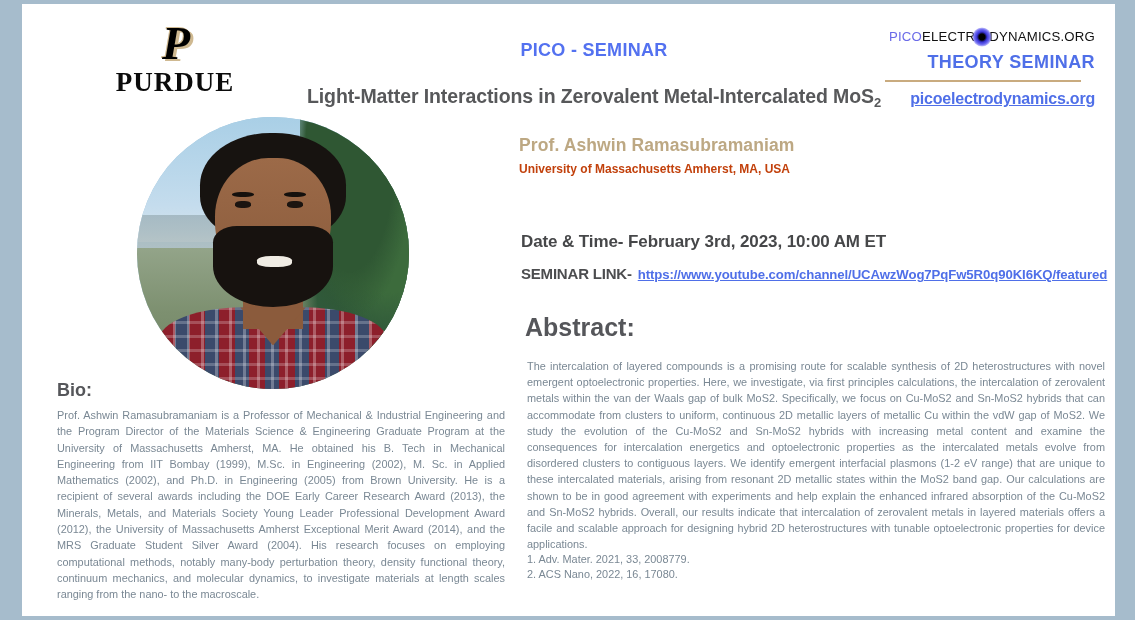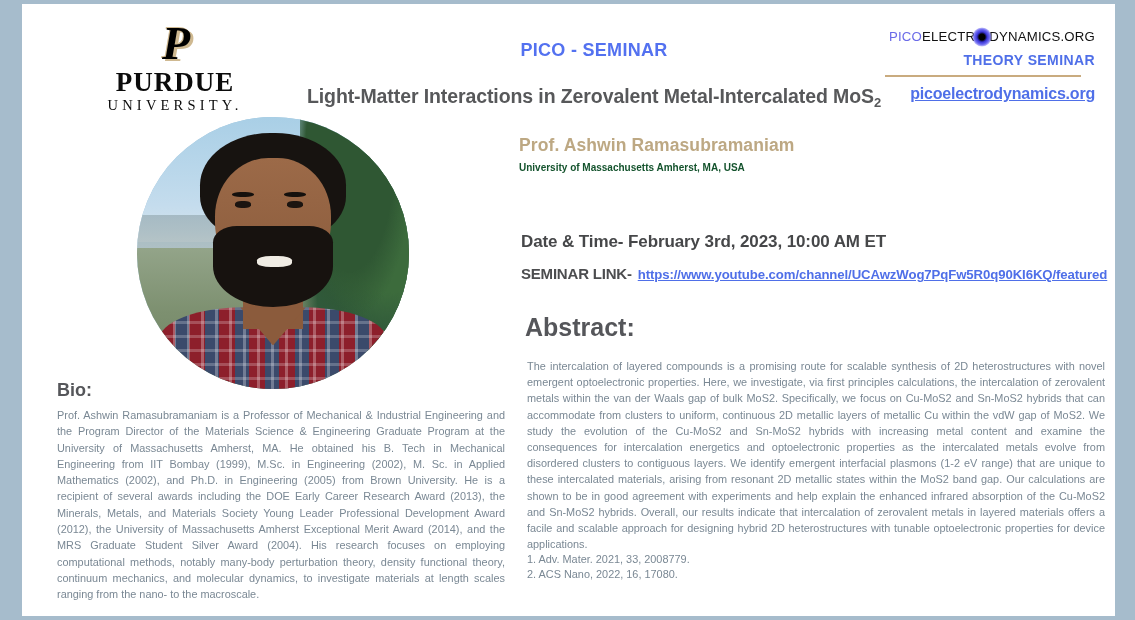--- a/index.html
+++ b/index.html
@@ -146,21 +146,21 @@
     content: "";
     position: absolute;
     left: 50%; top: 50%;
     width: 19px; height: 19px;
     transform: translate(-50%, -50%);
     border-radius: 50%;
     background: radial-gradient(circle, #000000 0 22%, #3a35d8 38%, #6f6bf0 56%, rgba(150,146,245,0.35) 74%, rgba(255,255,255,0) 85%);
   }
   .theory-seminar {
     margin-top: 9px;
-    font-size: 14px;
+    font-size: 18px;
     font-weight: bold;
     color: #4f6fe8;
     letter-spacing: 0.4px;
   }
   .pico-divider {
     margin: 7px auto 0 auto;
     width: 196px;
     height: 2px;
     background: #c9ab7f;
   }
@@ -274,23 +274,23 @@
     position: absolute;
     left: 495px; top: 131px;
     font-size: 17.5px;
     font-weight: bold;
     color: #bda883;
     letter-spacing: 0.1px;
   }
   .speaker-affil {
     position: absolute;
     left: 495px; top: 158px;
-    font-size: 10px;
-    font-weight: bold;
-    color: #14532d;
+    font-size: 12px;
+    font-weight: bold;
+    color: #c2410c;
   }
 
   
   .datetime {
     position: absolute;
     left: 497px; top: 228px;
     font-size: 17px;
     font-weight: bold;
     color: #464749;
     letter-spacing: -0.1px;
@@ -377,21 +377,20 @@
   <div class="frame-right"></div>
   <div class="frame-bottom"></div>
 
   <div class="sheet">
 
     <div class="purdue">
       <div class="purdue-mark">
         <span class="purdue-p">P</span>
       </div>
       <div class="purdue-word">PURDUE</div>
-      <div class="purdue-sub">UNIVERSITY.</div>
     </div>
 
     <div class="pico-title">PICO - SEMINAR</div>
     <div class="seminar-subtitle"><span>Light-Matter Interactions in Zerovalent Metal-Intercalated MoS</span><sub>2</sub></div>
 
     <div class="pico-block">
       <div class="pico-logo">
         <span class="p1">PICO</span><span class="p2">ELECTR</span><span class="glow">O</span><span class="p2">DYNAMICS.ORG</span>
       </div>
       <div class="theory-seminar">THEORY SEMINAR</div>

